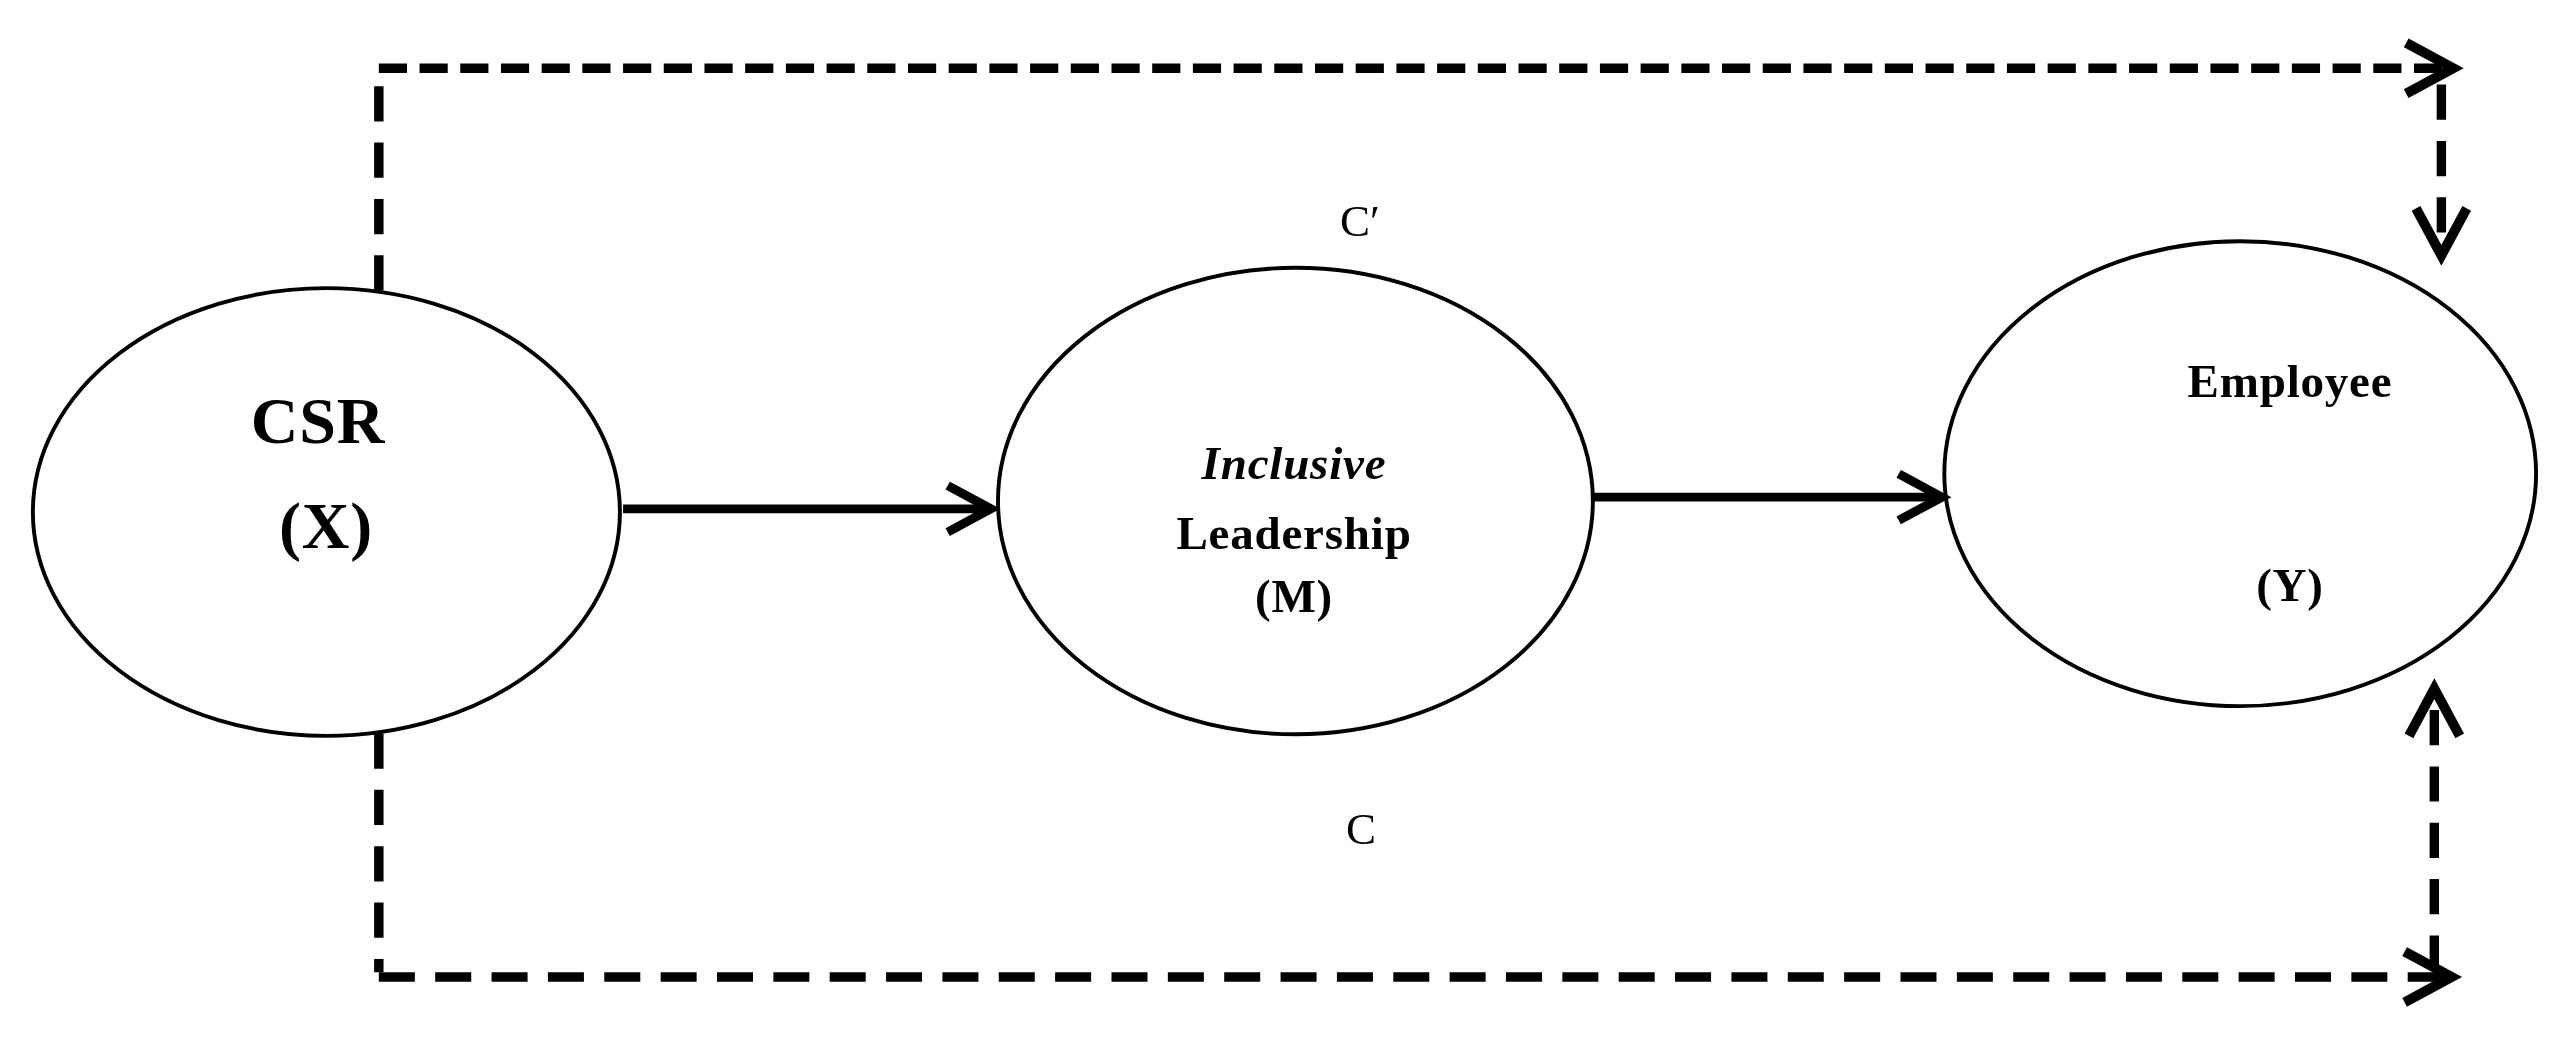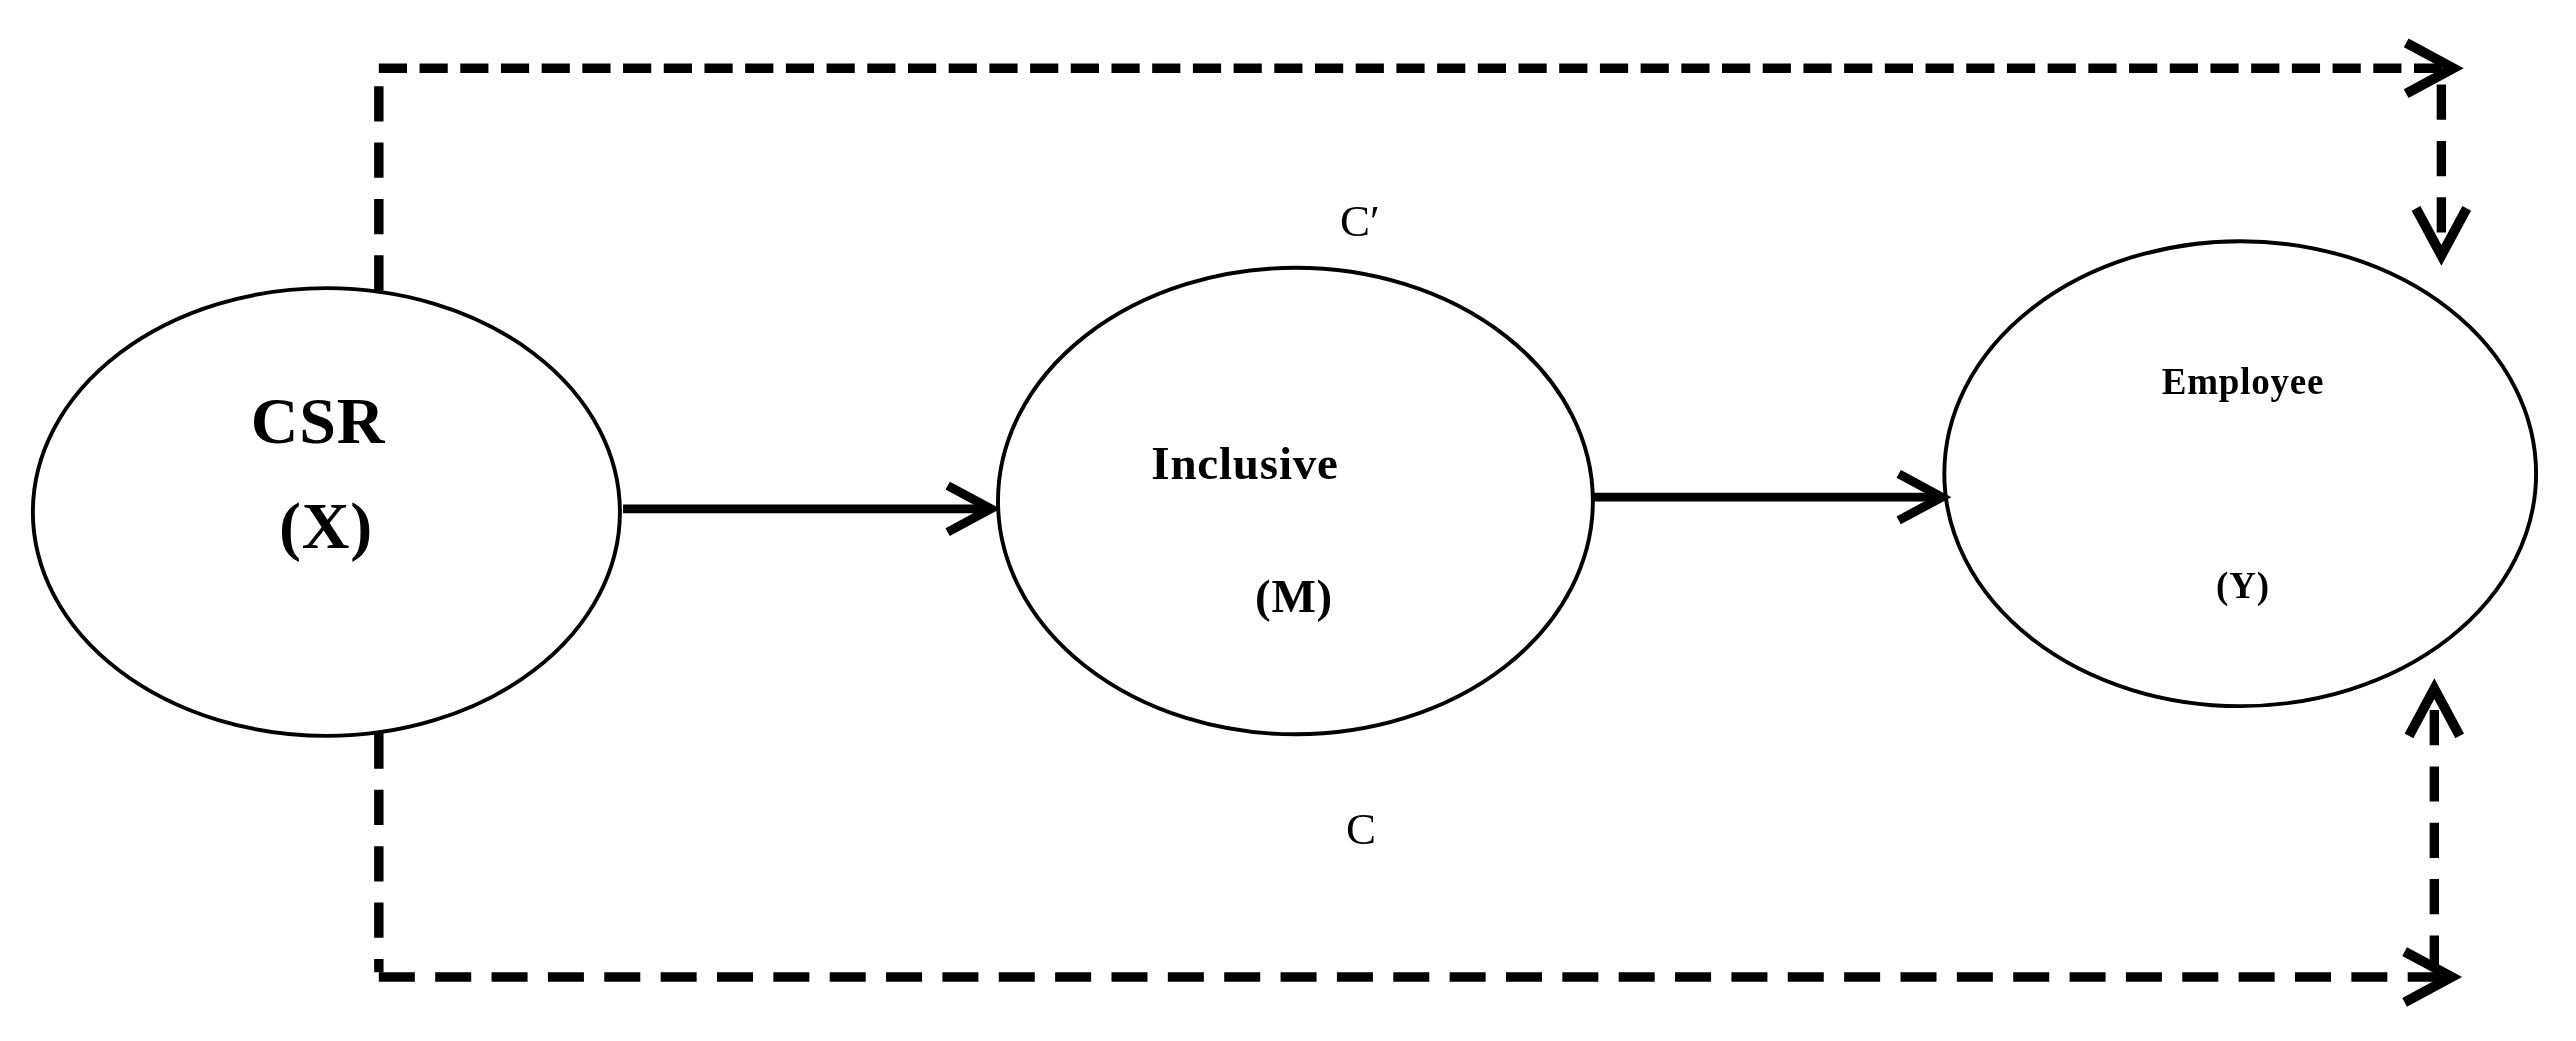--- a/index.html
+++ b/index.html
@@ -19,21 +19,21 @@
   .dashed-h-bot{fill:none;stroke:var(--stroke,#000000);stroke-width:12;stroke-dasharray:46 26;}
   .chev{fill:none;stroke:var(--stroke,#000000);stroke-width:3;stroke-linejoin:miter;stroke-linecap:square;}
   
   .node-line{
     position:absolute;transform:translate(-50%,-50%);
     color:var(--stroke,#000000);font-weight:700;white-space:nowrap;
     letter-spacing:0.8px;
   }
   .fs-x{font-size:66px;}
   .fs-m{font-size:47px;}
-  .fs-y{font-size:37px;}
+  .fs-y{font-size:47px;margin-left:47px;}
   .path-label{
     position:absolute;transform:translate(-50%,-50%);
     color:var(--stroke,#000000);font-weight:400;font-size:45px;white-space:nowrap;
   }
 </style>
 </head>
 <body>
 
 <div class="stage">
 
@@ -56,21 +56,22 @@
     <ellipse class="shape" cx="1655" cy="640" rx="380" ry="298"></ellipse>
     <ellipse class="shape" cx="2862" cy="605" rx="378" ry="297"></ellipse>
 
     <path class="solid-edge" d="M796 650 L1262 650" marker-end="url(#chev)"></path>
     <path class="solid-edge" d="M2033 635 L2477 635" marker-end="url(#chev)"></path>
   </svg>
 
   <div class="node-line fs-x" style="left:318px;top:421px;">CSR</div>
   <div class="node-line fs-x" style="left:326px;top:526px;">(X)</div>
 
-  <div class="node-line fs-m" style="left:1245px;top:463px;">Inclusive</div>
+  <div class="node-line fs-m" style="left:1294px;top:463px;font-style:italic;">Inclusive</div>
+  <div class="node-line fs-m" style="left:1294px;top:533px;">Leadership</div>
   <div class="node-line fs-m" style="left:1294px;top:596px;">(M)</div>
 
   <div class="node-line fs-y" style="left:2243px;top:381px;">Employee</div>
   <div class="node-line fs-y" style="left:2243px;top:585px;">(Y)</div>
 
   <div class="path-label" style="left:1360px;top:221px;">C′</div>
   <div class="path-label" style="left:1361px;top:829px;">C</div>
 
 </div>
 

